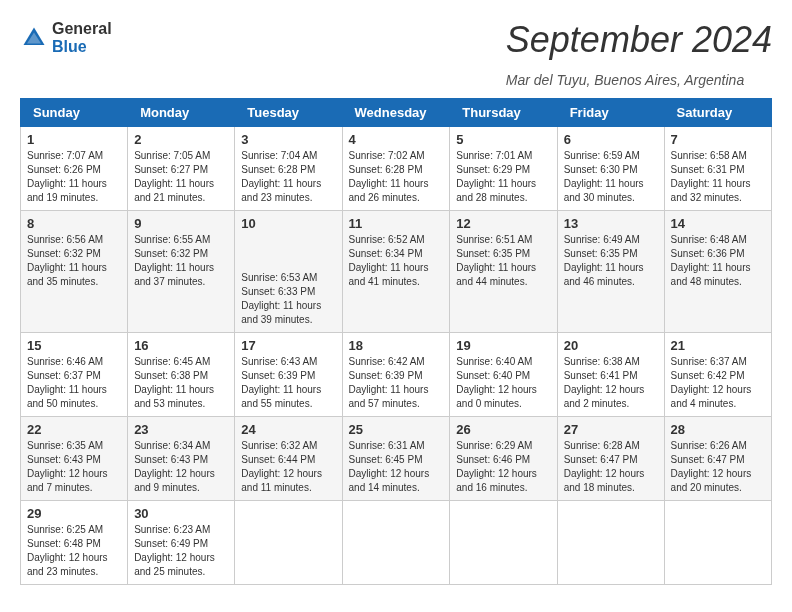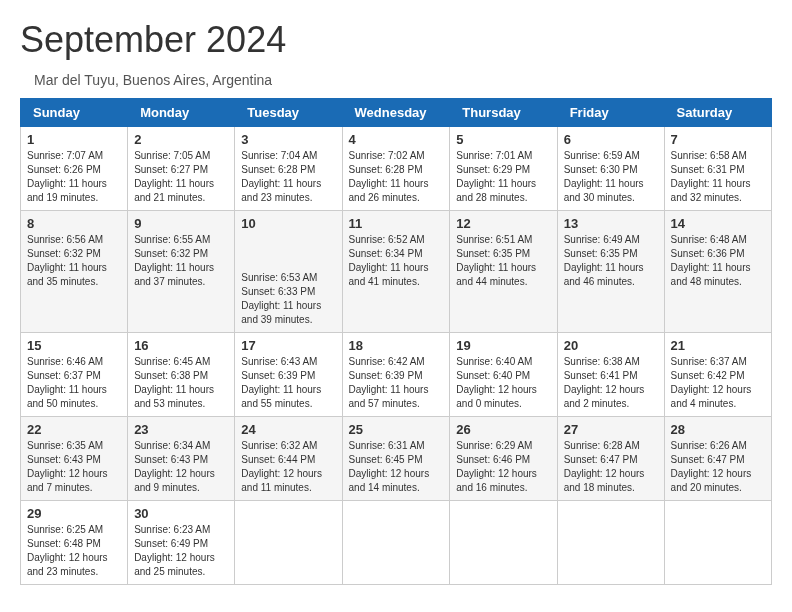--- a/index.html
+++ b/index.html
@@ -19,21 +19,22 @@
     .logo {
       display: flex;
       align-items: center;
       gap: 4px;
     }
     .logo-icon {
       width: 28px;
       height: 28px;
     }
     .title-area {
-      text-align: center;
+      text-align: left;
+      font-style: italic;
     }
     .month-title {
       font-size: 36px;
       font-weight: normal;
       color: #333;
       line-height: 1.1;
     }
     .location-title {
       font-size: 14px;
       color: #555;
@@ -78,20 +79,30 @@
       color: #333;
     }
     .empty-cell {
       background: #fff !important;
     }
   </style>
 </head>
 <body>
 
 <div class="header">
+  <div class="logo">
+    <svg class="logo-icon" viewBox="0 0 40 40">
+      <polygon points="20,5 35,30 5,30" fill="#1a6bb5"></polygon>
+      <polygon points="20,12 30,28 10,28" fill="#fff" opacity="0.3"></polygon>
+    </svg>
+    <div>
+      <div style="font-size:16px;font-weight:bold;color:#333;line-height:1.1;">General</div>
+      <div style="font-size:16px;font-weight:bold;color:#1a6bb5;line-height:1.1;">Blue</div>
+    </div>
+  </div>
   <div class="title-area">
     <div class="month-title">September 2024</div>
     <div class="location-title">Mar del Tuyu, Buenos Aires, Argentina</div>
   </div>
 </div>
 
 <table class="calendar-table">
   <thead>
     <tr>
     <th>Sunday</th>

